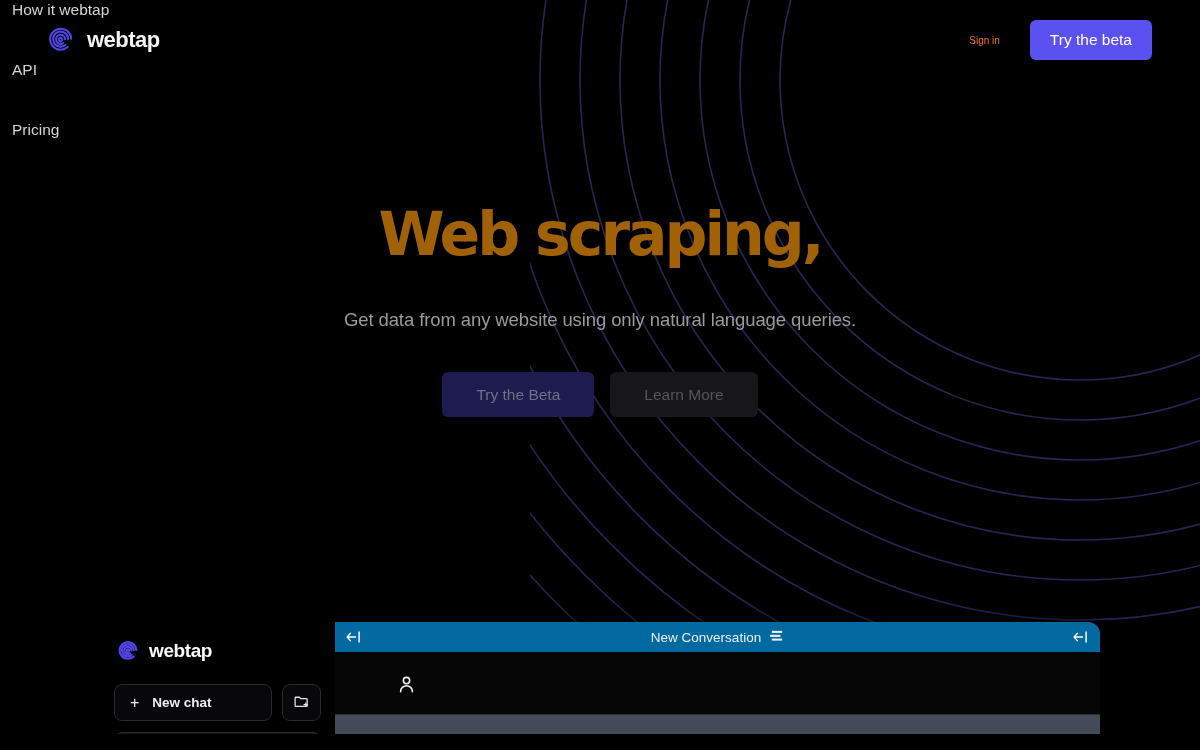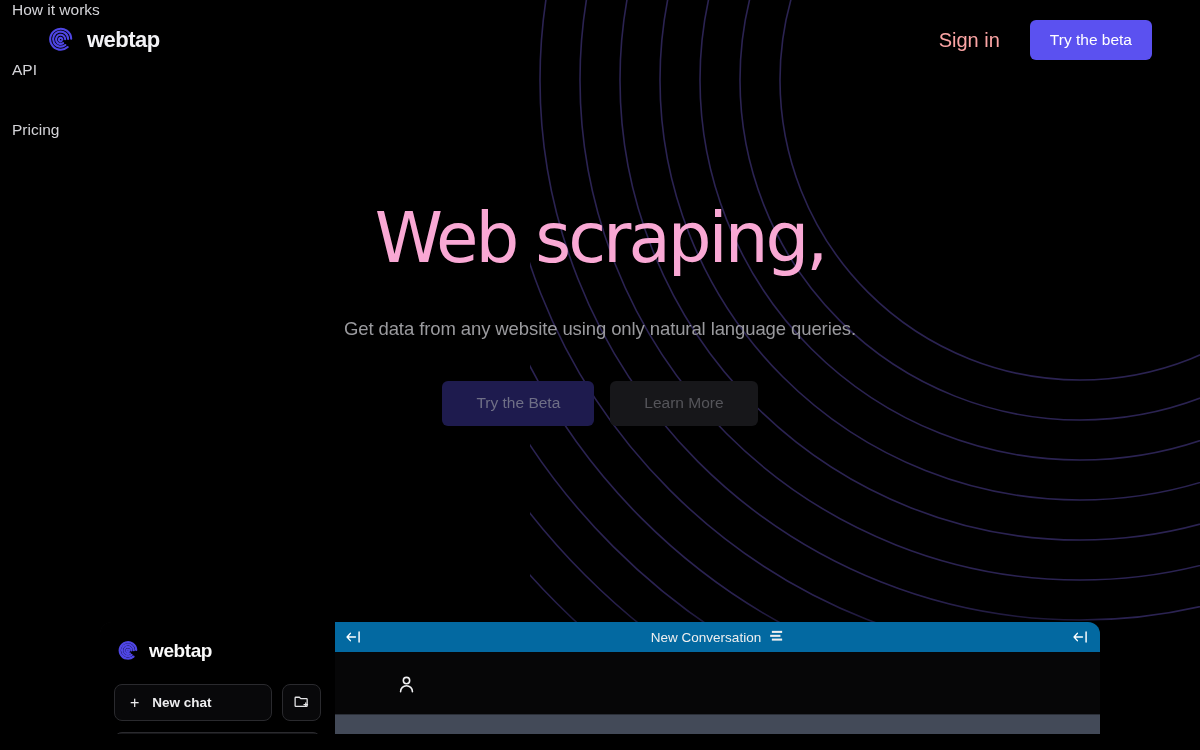--- a/index.html
+++ b/index.html
@@ -41,39 +41,39 @@
   }
   .nav-links a {
     pointer-events:auto;
     color:#d4d4d8; font-size:15.5px; text-decoration:none;
   }
 
   .nav-right {
     margin-left:auto; display:flex; align-items:center; gap:30px;
   }
   .signin {
-    color:#fca5a5; font-size:20px; text-decoration:none;
+    color:#f97316; font-size:10px; text-decoration:none;
   }
   .beta-btn {
     background:#5b51f0; color:#ffffff;
     font-size:15.5px; border:none; border-radius:6px;
     padding:11px 20px; cursor:pointer;
     font-family:"Liberation Sans", sans-serif;
   }
 
   
   .hero {
     position:relative; z-index:4;
     width:1200px; text-align:center;
     padding-top:125px;
   }
   .hero h1 {
-    font-size:69px; line-height:0.97;
-    font-weight:normal; letter-spacing:-3px;
-    color:#f9a8d4;
+    font-size:60px; line-height:0.97;
+    font-weight:bold; letter-spacing:-3px;
+    color:#a16207;
     font-family:"DejaVu Sans", sans-serif;
   }
   .hero h1 .l2 { display:block; }
   .hero-sub {
     margin-top:46px;
     font-size:18.5px; color:#9a9a9e;
     letter-spacing:-0.1px;
   }
   .hero-cta {
     margin-top:41px;
@@ -195,21 +195,21 @@
             <path d="M19.6 15.2a5.2 5.2 0 1 0-2.3 4.3"></path>
             <path d="M16.4 15.6a2 2 0 1 0-1 1.7"></path>
           </g>
         </svg>
       </span>
       <span class="brand-name">webtap</span>
     </div>
 
     <nav class="nav-links">
       <a href="#">Features</a>
-      <a href="#">How it works</a>
+      <a href="#">How it webtap</a>
       <a href="#">API</a>
       <a href="#">Pricing</a>
     </nav>
 
     <div class="nav-right">
       <a href="#" class="signin">Sign in</a>
       <button class="beta-btn">Try the beta</button>
     </div>
   </div>
 

